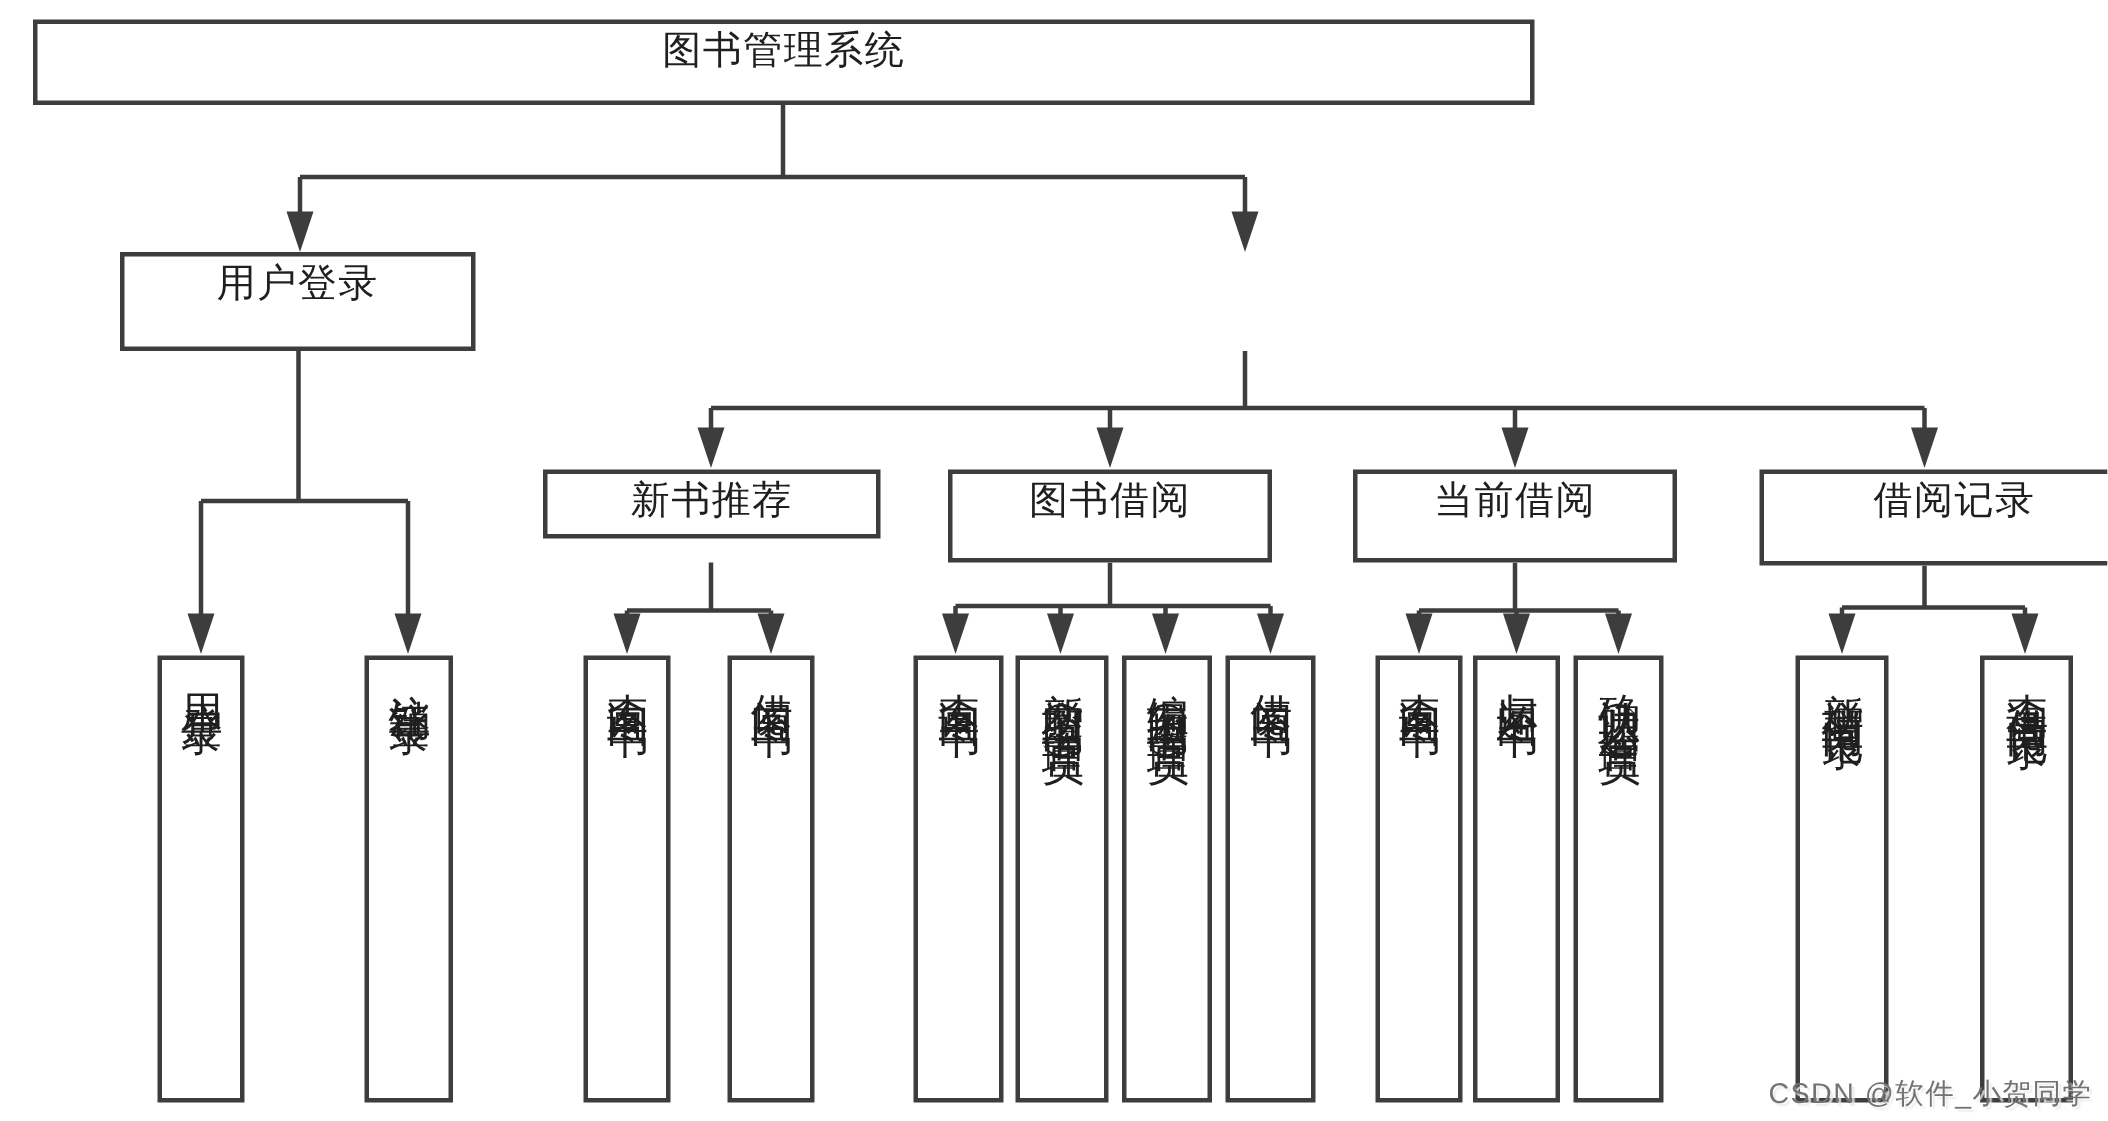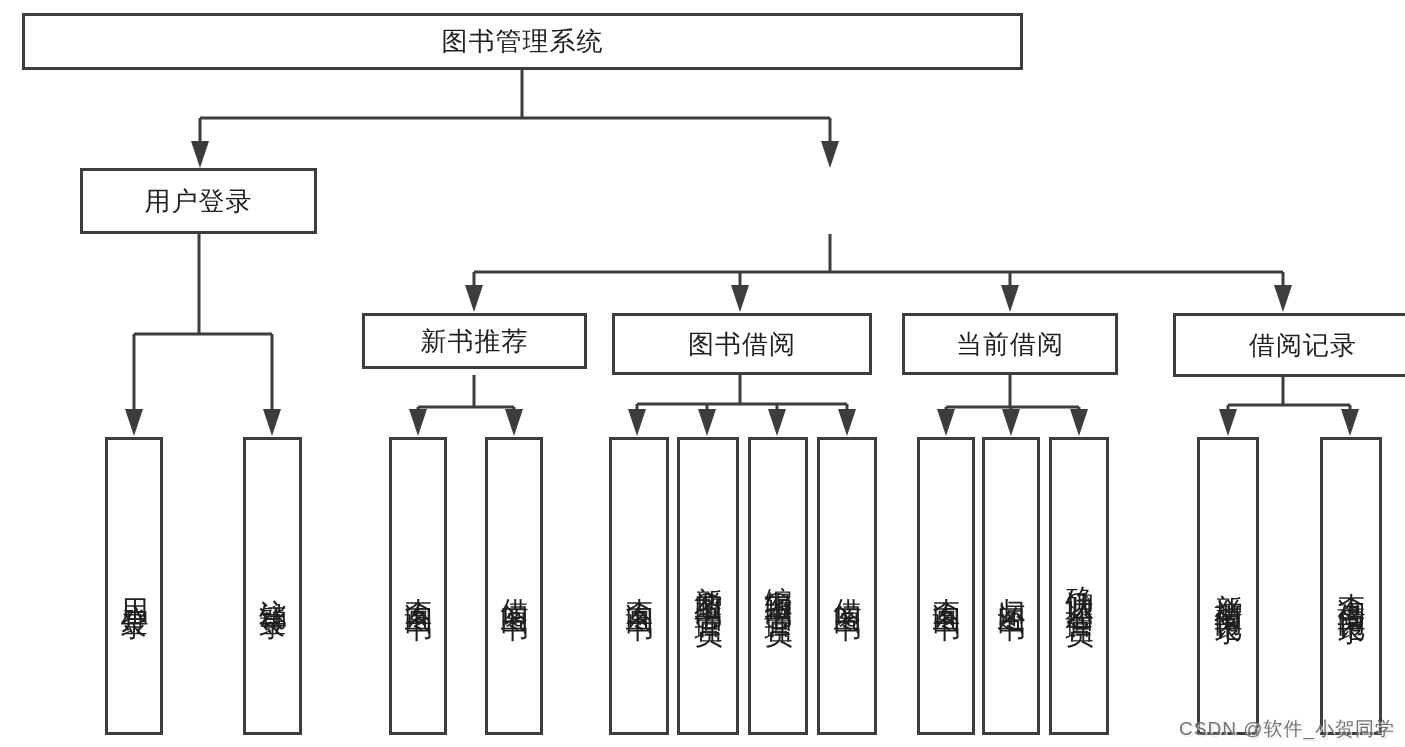--- a/index.html
+++ b/index.html
@@ -4,21 +4,21 @@
 <style>
   html,body{margin:0;padding:0;background:#fff;}
   .canvas{
     position:relative;width:1405px;height:747px;background:#fff;overflow:hidden;
     font-family:"Liberation Sans","DejaVu Sans",sans-serif;color:#1f1f1f;
   }
   .connectors{position:absolute;left:0;top:0;z-index:1;}
   .node{
     position:absolute;box-sizing:border-box;z-index:2;
     border:3px solid #3d3d3d;background:#fff;
-    display:flex;align-items:center;justify-content:center;
+    display:flex;justify-content:center;
   }
   .node .hlabel{font-size:26px;letter-spacing:1px;white-space:nowrap;}
   .node .vtext{
     writing-mode:vertical-rl;text-orientation:mixed;
     font-size:28px;line-height:1;letter-spacing:5px;white-space:nowrap;
   }
   .watermark{
     position:absolute;right:10px;bottom:5px;z-index:5;
     font-size:19px;letter-spacing:1px;color:#737373;
     text-shadow:2px 2px 1px rgba(235,235,235,0.95);
@@ -62,24 +62,24 @@
   </svg>
 
   <div class="node" style="left:22px;top:13px;width:1001px;height:57px">
     <span class="hlabel">图书管理系统</span>
   </div>
 
   <div class="node" style="left:80px;top:168px;width:237px;height:66px">
     <span class="hlabel">用户登录</span>
   </div>
 
-  <div class="node" style="left:362px;top:313px;width:225px;height:56px">
+  <div class="node" style="left:362px;top:313px;width:225px;height:46px">
     <span class="hlabel">新书推荐</span>
   </div>
-  <div class="node" style="left:612px;top:313px;width:260px;height:62px">
+  <div class="node" style="left:632px;top:313px;width:216px;height:62px">
     <span class="hlabel">图书借阅</span>
   </div>
   <div class="node" style="left:902px;top:313px;width:216px;height:62px">
     <span class="hlabel">当前借阅</span>
   </div>
   <div class="node" style="left:1173px;top:313px;width:260px;height:64px">
     <span class="hlabel">借阅记录</span>
   </div>
 
   <div class="node" style="left:105px;top:437px;width:58px;height:298px">

